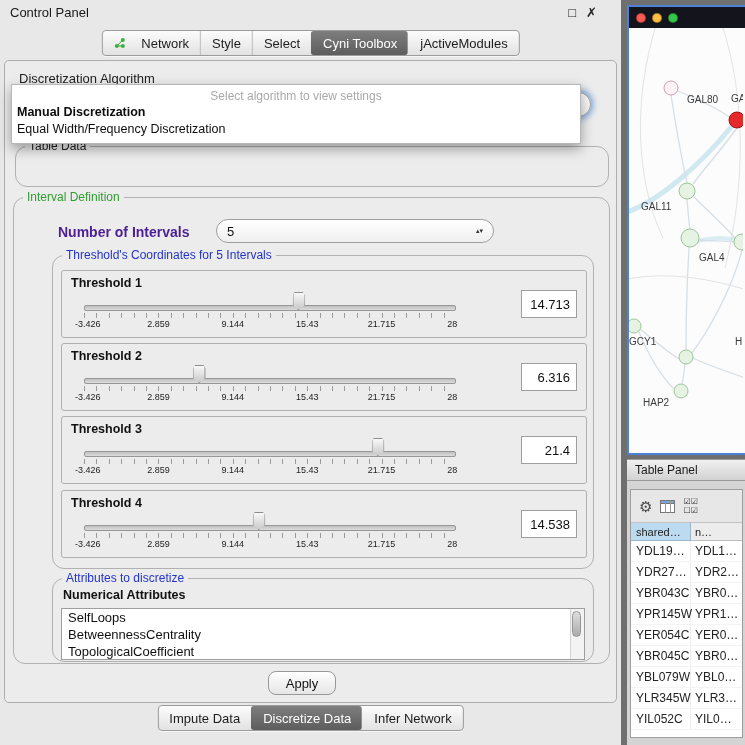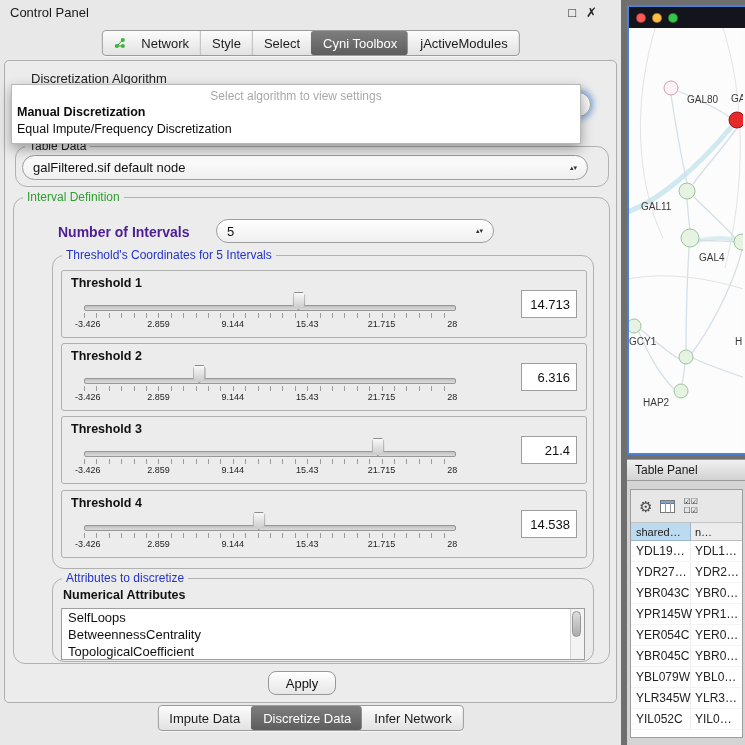--- a/index.html
+++ b/index.html
@@ -15,21 +15,21 @@
   .seg-tabs{position:absolute;left:50%;transform:translateX(-50%);display:flex;align-items:stretch;height:24px;background:linear-gradient(#fcfcfc,#e2e2e2);border:1px solid #9b9b9b;border-radius:4px;box-shadow:0 1px 0 rgba(255,255,255,.6);}
   .top-tabs{top:30px;}
   .bottom-tabs{top:705px;}
   .seg-tab{display:flex;align-items:center;gap:16px;padding:0 11px;font-size:13px;color:#1c1c1c;border-left:1px solid #bcbcbc;white-space:nowrap;}
   .seg-tab:first-child{border-left:none;}
   .seg-tab.selected{background:linear-gradient(#7e7e7e,#5d5d5d);color:#fff;border-radius:3px;border-left-color:transparent;}
   .seg-tab.selected + .seg-tab{border-left-color:transparent;}
 
   .main-panel{position:absolute;left:4px;top:60px;width:613px;height:643px;background:#ececec;border:1px solid #aeaeae;border-radius:5px;box-sizing:border-box;}
 
-  .algo-label{position:absolute;left:26px;top:10px;font-size:13px;color:#222;}
+  .algo-label{position:absolute;left:14px;top:10px;font-size:13px;color:#222;}
   .combo{position:absolute;background:linear-gradient(#ffffff,#efefef);border:1px solid #9e9e9e;border-radius:13px;display:flex;align-items:center;font-size:13px;color:#111;padding:0 10px;box-sizing:border-box;}
   .combo .stepper{margin-left:auto;display:flex;flex-direction:column;font-size:7px;line-height:6px;color:#333;padding-left:6px;}
   .algo-combo{left:14px;top:31px;width:572px;height:25px;box-shadow:0 0 6px 2px rgba(95,150,220,.85);}
 
   .popup{position:absolute;left:6px;top:23px;width:568px;background:#fff;border:1px solid #b7b7b7;box-shadow:0 5px 12px rgba(0,0,0,.35);z-index:30;padding:3px 0 5px;}
   .popup-hint{text-align:center;color:#a9a9a9;font-size:12px;line-height:16px;}
   .popup-item{font-size:12.5px;line-height:17px;padding:0 5px;color:#0d0d0d;}
   .bold{font-weight:bold;}
 
   .group{position:absolute;border:1px solid #b1b1b1;border-radius:12px;box-sizing:border-box;}
@@ -128,29 +128,25 @@
     <div class="main-panel">
 
       <div class="algo-label">Discretization Algorithm</div>
       <div class="combo algo-combo">
         <span class="stepper">▴▾</span>
       </div>
 
       <div class="popup">
         <div class="popup-hint">Select algorithm to view settings</div>
         <div class="popup-item bold">Manual Discretization</div>
-        <div class="popup-item">Equal Impute/Frequency Discretization</div>
+        <div class="popup-item">Equal Width/Frequency Discretization</div>
       </div>
 
       <div class="group td-group">
         <span class="legend">Table Data</span>
-        <div class="combo td-combo">
-          <span>galFiltered.sif default node</span>
-          <span class="stepper">▴▾</span>
-        </div>
       </div>
 
       <div class="group interval-group">
         <span class="legend green">Interval Definition</span>
 
         <div class="noi-label">Number of Intervals</div>
         <div class="combo noi-combo">
           <span>5</span>
           <span class="stepper">▴▾</span>
         </div>

